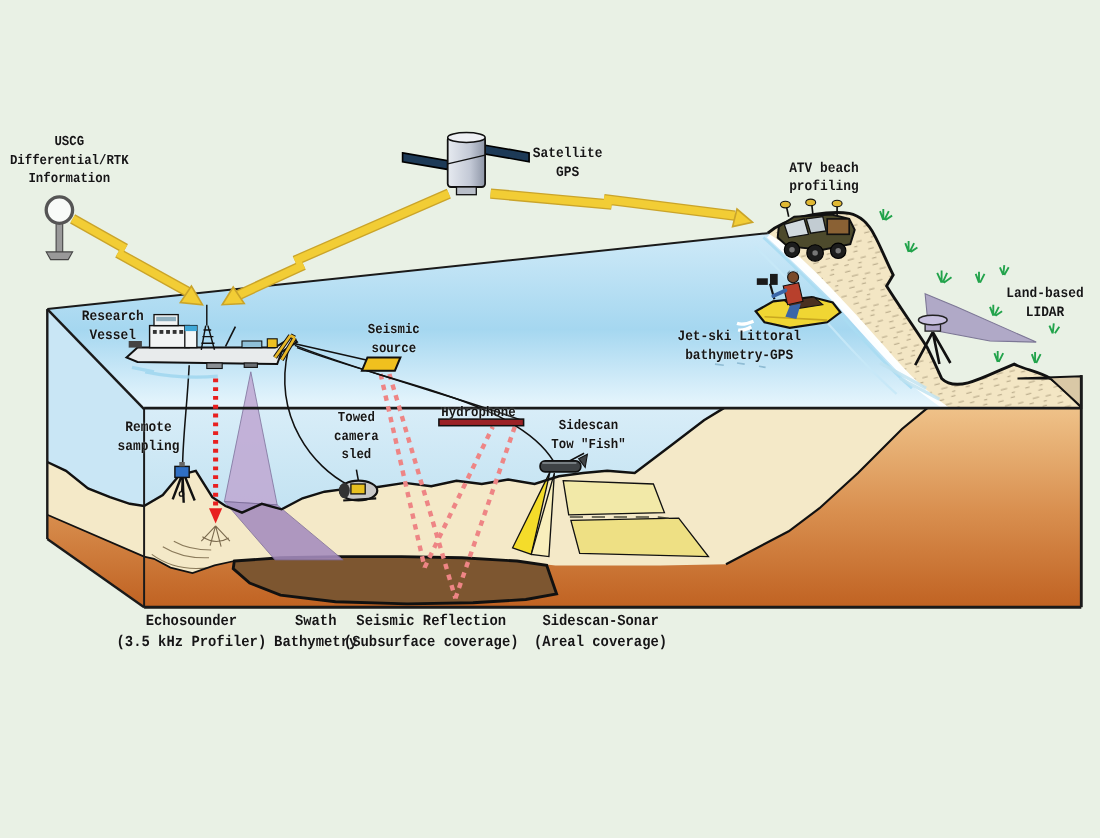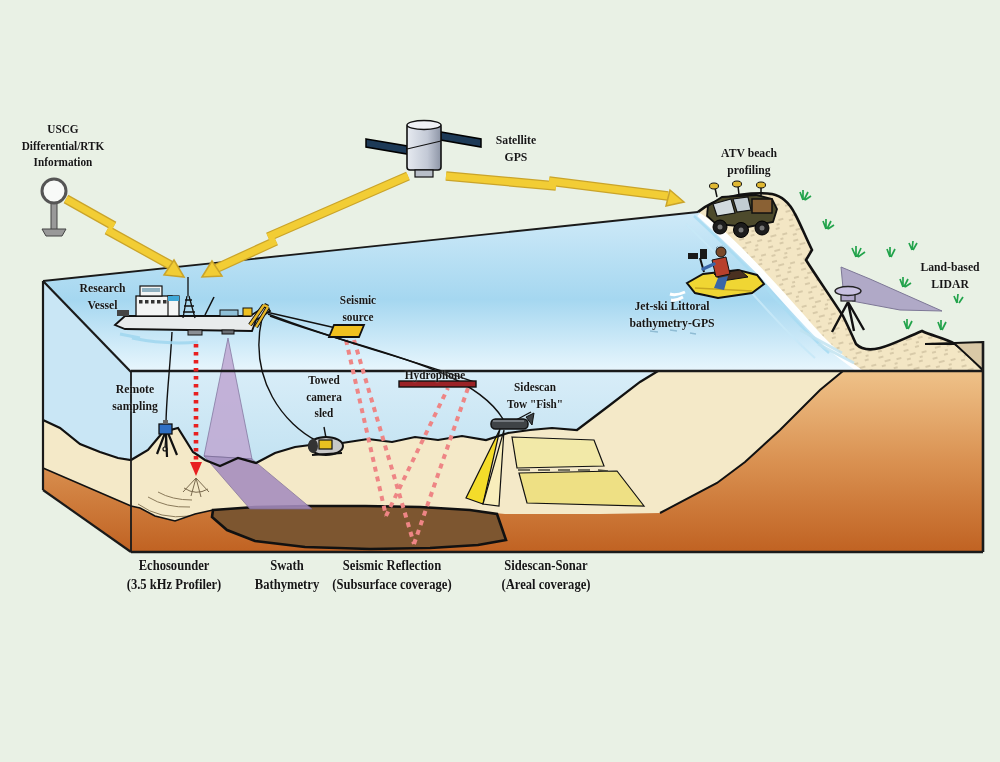--- a/index.html
+++ b/index.html
@@ -1,17 +1,17 @@
 <!DOCTYPE html>
 <html><head>
 <meta charset="utf-8">
 <style>
   html,body{margin:0;padding:0;background:#e9f1e5;}
   #stage{position:relative;width:1000px;height:762px;background:#e9f1e5;overflow:hidden;
-         font-family:Liberation Serif, serif;}
+         font-family:Liberation Mono, monospace;}
   #art{position:absolute;left:0;top:0;}
   .lbl{position:absolute;font-weight:bold;font-size:13px;line-height:1.32;color:#161616;
        text-align:center;white-space:pre-line;transform:scaleX(.9);transform-origin:50% 0;
        text-shadow:0 0 2px rgba(255,255,255,.55);pointer-events:none;}
   .sm{font-size:12.5px;}
   .big{font-size:14px;line-height:1.36;}
 </style>
 </head>
 <body>
 

